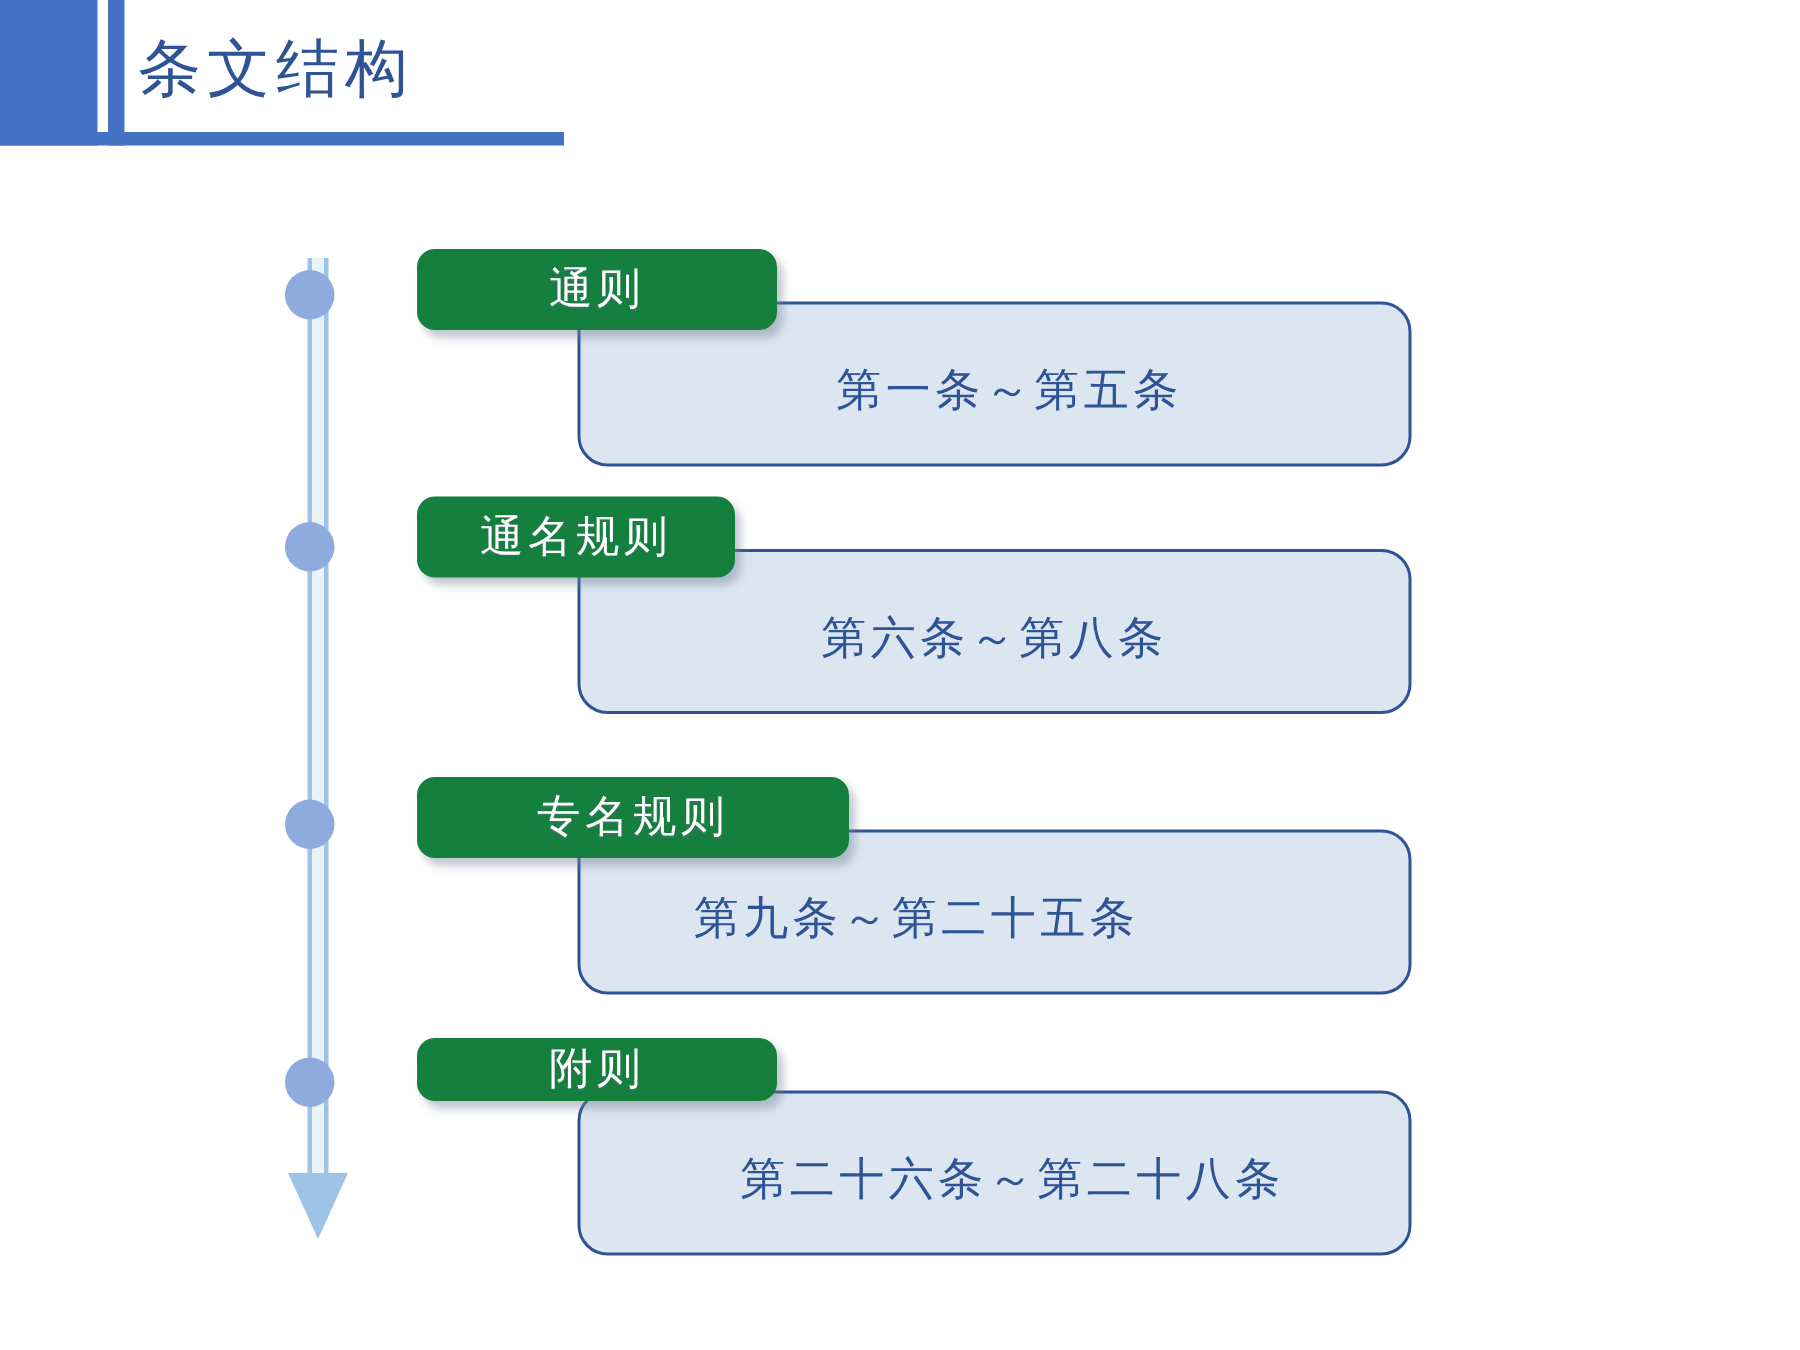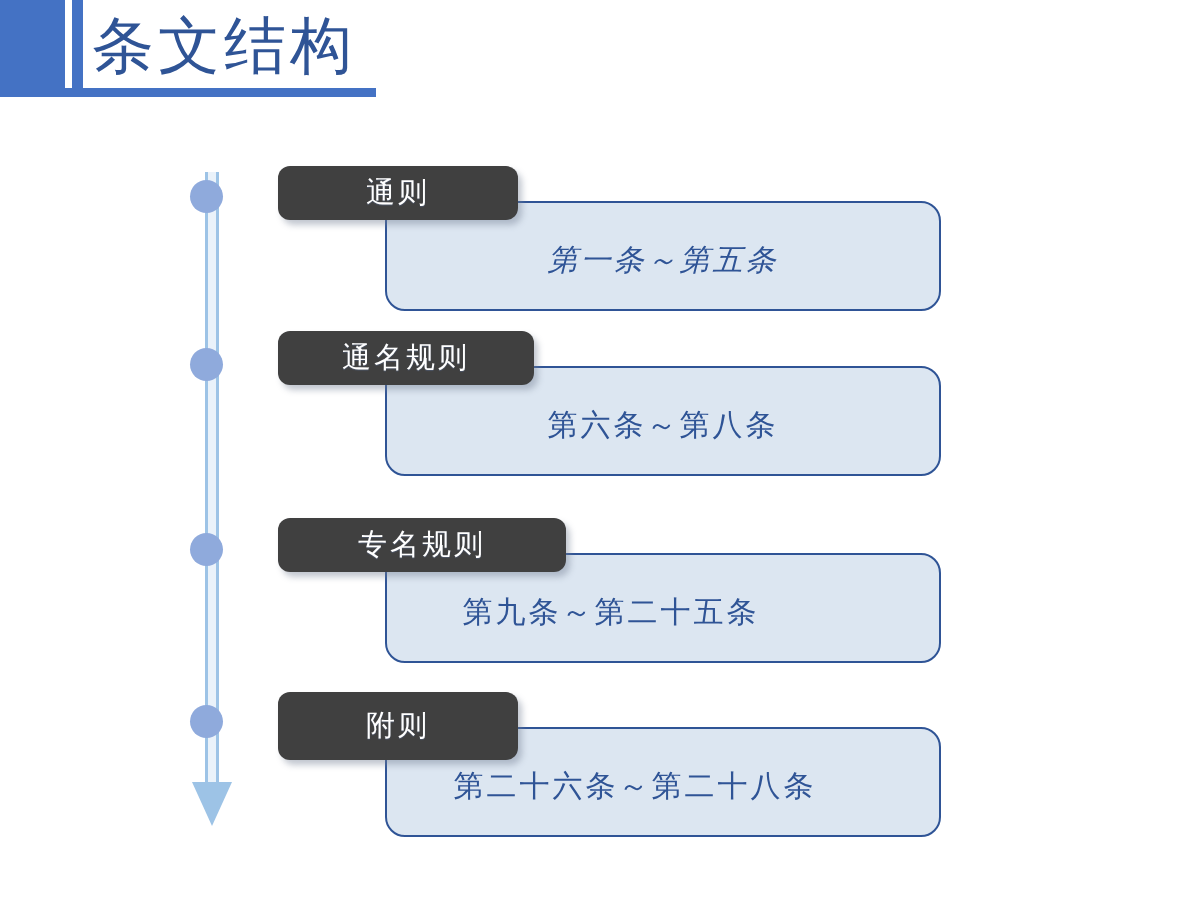--- a/index.html
+++ b/index.html
@@ -36,21 +36,21 @@
   }
   .hdr-bar-horiz {
     position: absolute;
     left: 0; top: 88px;
     width: 376px; height: 9px;
     background: #4472C4;
   }
   .hdr-title {
     position: absolute;
     left: 92px; top: 16px;
-    font-size: 62px;
+    font-size: 42px;
     line-height: 60px;
     color: #2F5496;
     letter-spacing: 4px;
     white-space: nowrap;
   }
 
   
   #timeline {
     position: absolute;
     left: 186px; top: 160px;
@@ -109,21 +109,21 @@
     position: absolute;
     left: 0; right: 0;
     text-align: center;
     color: #2F5496;
     font-size: 30px;
     letter-spacing: 3px;
     white-space: nowrap;
   }
   .label-box {
     position: absolute;
-    background: #404040;
+    background: #15803d;
     border-radius: 12px;
     box-shadow: 4px 5px 6px rgba(120,130,150,0.45);
     box-sizing: border-box;
     display: flex;
     align-items: center;
     justify-content: center;
   }
   .label-text {
     color: #FFFFFF;
     font-size: 29px;
@@ -148,44 +148,44 @@
   <div class="tl-arrowhead"></div>
   <div class="tl-dot" style="top:20px"></div>
   <div class="tl-dot" style="top:188px"></div>
   <div class="tl-dot" style="top:373px"></div>
   <div class="tl-dot" style="top:545px"></div>
 </div>
 
 <div class="row">
   <div class="content-box" style="left:385px; top:201px; width:556px; height:110px;">
   </div>
-  <div class="content-text" style="left:385px; top:240px; width:556px;font-style:italic;">第一条～第五条</div>
+  <div class="content-text" style="left:395px; top:240px; width:556px;">第一条～第五条</div>
   <div class="label-box" style="left:278px; top:166px; width:240px; height:54px;">
     <span class="label-text">通则</span>
   </div>
 </div>
 
 <div class="row">
   <div class="content-box" style="left:385px; top:366px; width:556px; height:110px;">
   </div>
   <div class="content-text" style="left:385px; top:405px; width:556px;text-align:center;">第六条～第八条</div>
-  <div class="label-box" style="left:278px; top:331px; width:256px; height:54px;">
+  <div class="label-box" style="left:278px; top:331px; width:212px; height:54px;">
     <span class="label-text">通名规则</span>
   </div>
 </div>
 
 <div class="row">
   <div class="content-box" style="left:385px; top:553px; width:556px; height:110px;">
   </div>
   <div class="content-text" style="left:385px; top:592px; width:452px;">第九条～第二十五条</div>
   <div class="label-box" style="left:278px; top:518px; width:288px; height:54px;">
     <span class="label-text">专名规则</span>
   </div>
 </div>
 
 <div class="row">
   <div class="content-box" style="left:385px; top:727px; width:556px; height:110px;">
   </div>
-  <div class="content-text" style="left:385px; top:766px; width:500px;">第二十六条～第二十八条</div>
-  <div class="label-box" style="left:278px; top:692px; width:240px; height:68px;">
+  <div class="content-text" style="left:385px; top:766px; width:500px;padding-left:40px;">第二十六条～第二十八条</div>
+  <div class="label-box" style="left:278px; top:692px; width:240px; height:42px;">
     <span class="label-text">附则</span>
   </div>
 </div>
 
 </body></html>

